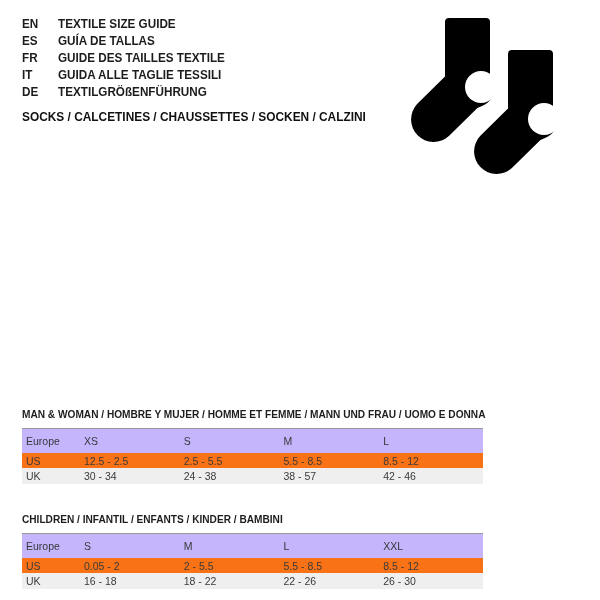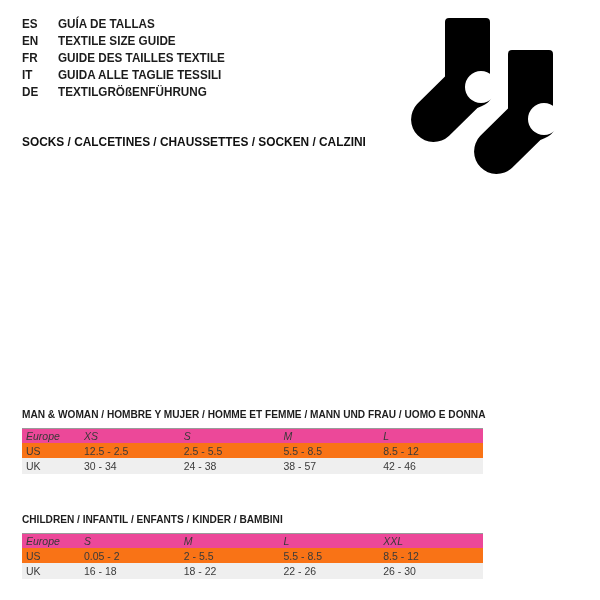--- a/index.html
+++ b/index.html
@@ -24,62 +24,61 @@
   .lang-row { display:flex; align-items:center; height:17px; }
   .lang-code {
     width:36px; flex:0 0 36px;
     font-weight:bold; font-size:13px; color:#1c1c1c;
   }
   .lang-label { font-weight:bold; font-size:13px; color:#1c1c1c; }
 
   
   .category-title {
     position:absolute; left:22px; top:109px;
-    font-weight:bold; font-size:13.5px; line-height:16px; color:#111;margin-top:25px;
+    font-weight:bold; font-size:13.5px; line-height:16px; color:#111;
   }
 
   
   .sock-icon { position:absolute; left:411px; top:18px; }
 
   
   .size-table {
     position:absolute; left:22px; width:461px;
   }
   .size-table.man-woman { top:407px; }
   .size-table.children  { top:512px; }
   .table-title {
     font-weight:bold; font-size:11.5px; line-height:14px;
     color:#1d1d1d; margin-bottom:7px;
   }
   .t-row { display:flex; align-items:center; font-size:10.5px; color:#3a3a3a; }
   .t-header {
-    height:15px; background:#ec4899;
+    height:25px; background:#c4b5fd;
     border-top:1px solid #9a9a9a;
     color:#383838;
-    font-style:italic;
   }
   .t-data { height:15px; background:#f97316; }
   .t-data.alt { height:16px; background:#efefef; }
   .col-region {
     flex:0 0 62px; width:62px; padding-left:4px; text-align:left;
     overflow:hidden;
   }
   .col-size { flex:1 1 0; }
 </style>
 </head>
 <body>
 
 <div class="lang-block">
   <div class="lang-row">
+    <span class="lang-code"><span class="cond cx90">EN</span></span>
+    <span class="lang-label cond cx90">TEXTILE SIZE GUIDE</span>
+  </div>
+  <div class="lang-row">
     <span class="lang-code"><span class="cond cx90">ES</span></span>
     <span class="lang-label cond cx90">GUÍA DE TALLAS</span>
-  </div>
-  <div class="lang-row">
-    <span class="lang-code"><span class="cond cx90">EN</span></span>
-    <span class="lang-label cond cx90">TEXTILE SIZE GUIDE</span>
   </div>
   <div class="lang-row">
     <span class="lang-code"><span class="cond cx90">FR</span></span>
     <span class="lang-label cond cx90">GUIDE DES TAILLES TEXTILE</span>
   </div>
   <div class="lang-row">
     <span class="lang-code"><span class="cond cx90">IT</span></span>
     <span class="lang-label cond cx90">GUIDA ALLE TAGLIE TESSILI</span>
   </div>
   <div class="lang-row">

